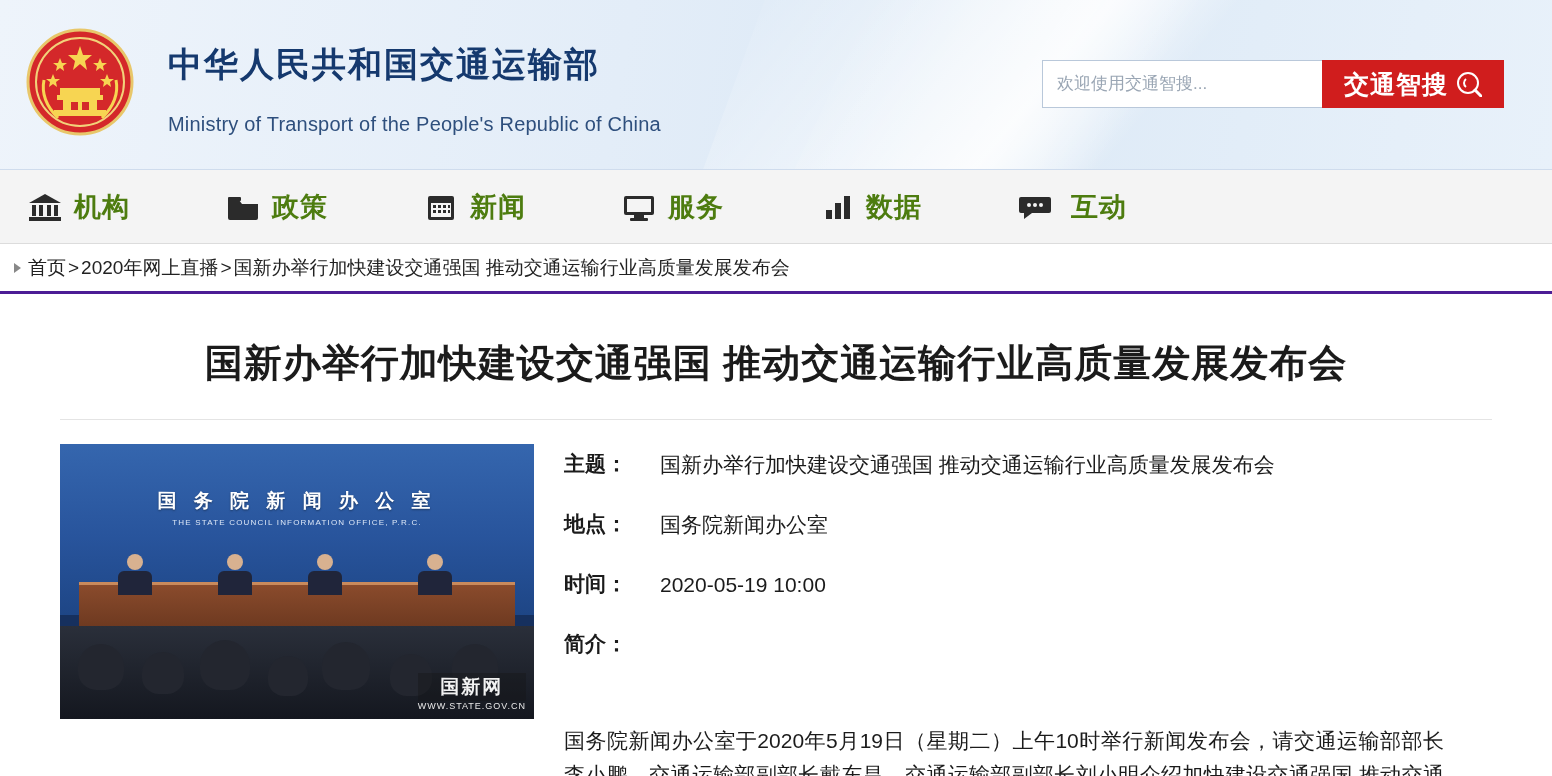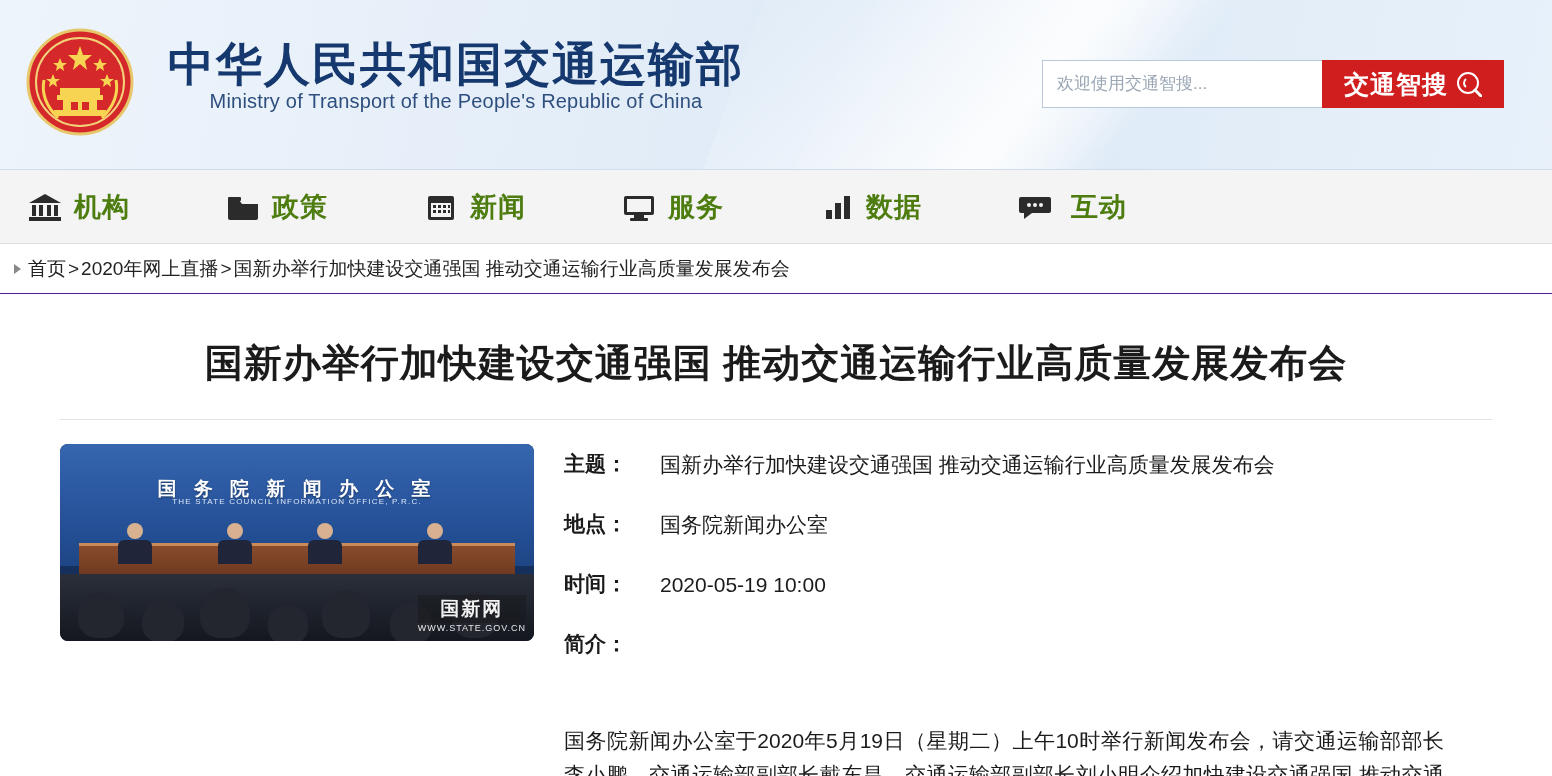--- a/index.html
+++ b/index.html
@@ -44,29 +44,29 @@
     width: 112px; height: 112px;
     z-index: 3;
   }
 
   .title-block {
     position: absolute;
     left: 168px; top: 38px;
     z-index: 3;
   }
   .title-cn {
-    font-size: 46px;
+    font-size: 34px;
     font-weight: bold;
     color: #15396e;
     letter-spacing: 2px;
     line-height: 52px;
     white-space: nowrap;
   }
   .title-en {
-    margin-top: 0;
+    margin-top: 23px;
     font-size: 20px;
     color: #2e4f7d;
     letter-spacing: 0.2px;
     white-space: nowrap;
     text-align: center;
   }
 
   .search-wrap {
     position: absolute;
     right: 48px; top: 60px;
@@ -135,21 +135,21 @@
 
   
   .crumb {
     height: 50px;
     display: flex;
     align-items: center;
     padding-left: 14px;
     font-size: 19px;
     color: #222;
     background: #fff;
-    border-bottom: 1px solid #4c1d95;
+    border-bottom: 3px solid #4c1d95;
   }
   .crumb .arrow {
     width: 0; height: 0;
     border-left: 7px solid #888;
     border-top: 5px solid transparent;
     border-bottom: 5px solid transparent;
     margin-right: 7px;
   }
   .crumb a { color: #222; text-decoration: none; cursor: pointer; }
   .crumb .sep { margin: 0 2px; }
@@ -174,25 +174,24 @@
   .content {
     display: flex;
     padding: 24px 24px 0 24px;
     gap: 30px;
   }
 
   
   .photo {
     position: relative;
     width: 474px;
-    height: 197px;
+    height: 275px;
     flex: 0 0 474px;
     overflow: hidden;
     background: #16305e;
-    border-radius: 8px;
   }
   .photo .backwall {
     position: absolute; left:0; top:0; right:0; height: 62%;
     background: linear-gradient(180deg, #2f5fa8 0%, #27529a 45%, #1f4display 100%);
     background: linear-gradient(180deg, #3566ae 0%, #28549c 55%, #1e4686 100%);
   }
   .photo .wall-text {
     position: absolute;
     top: 16%;
     width: 100%;

